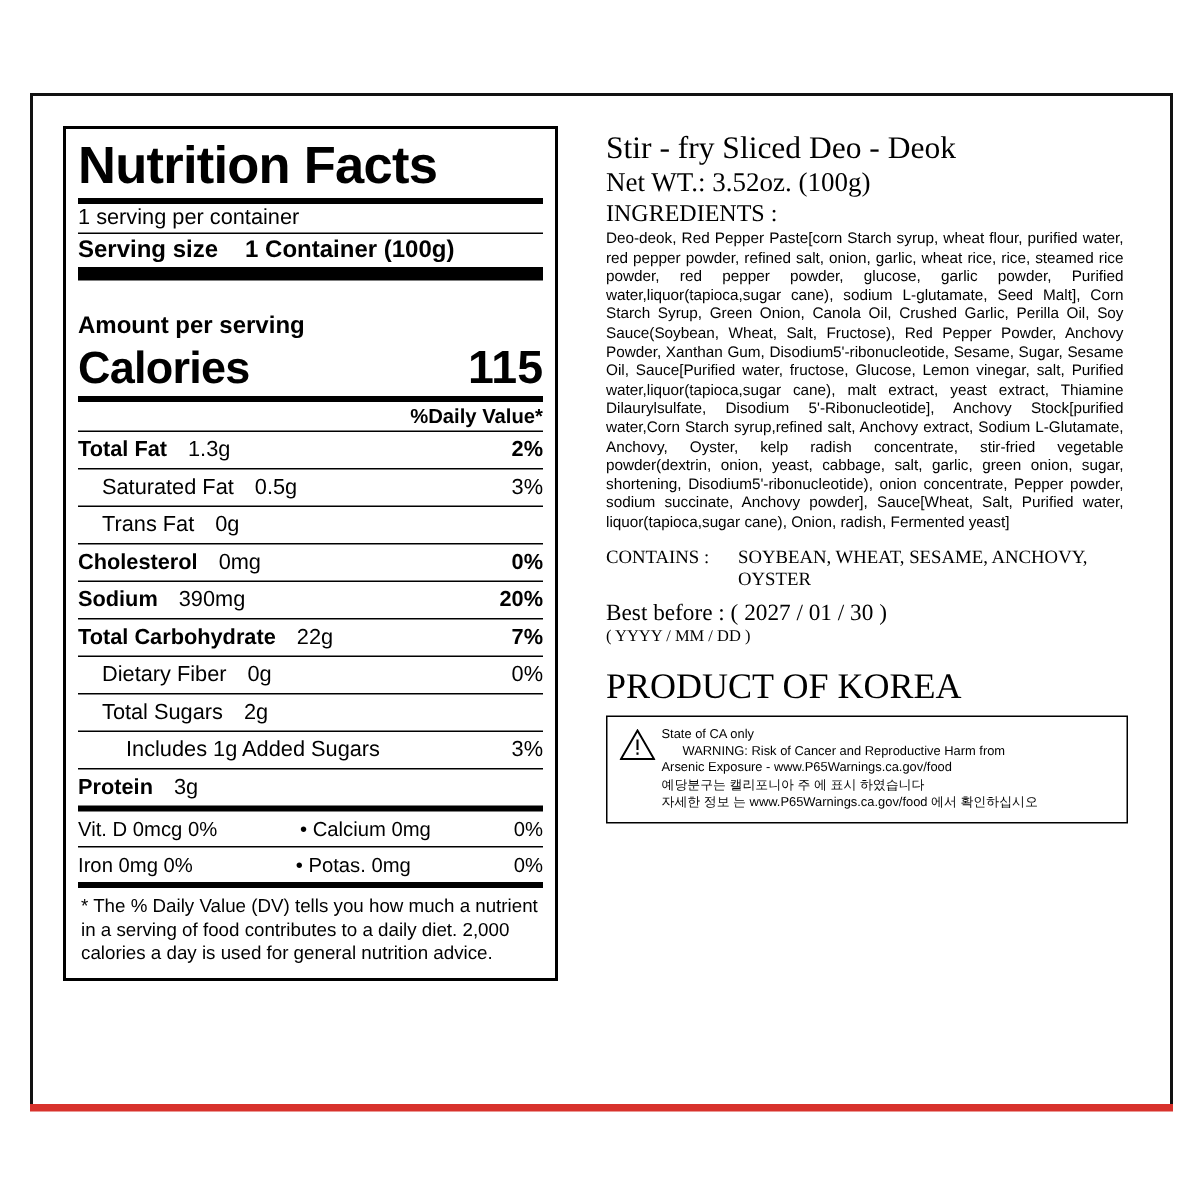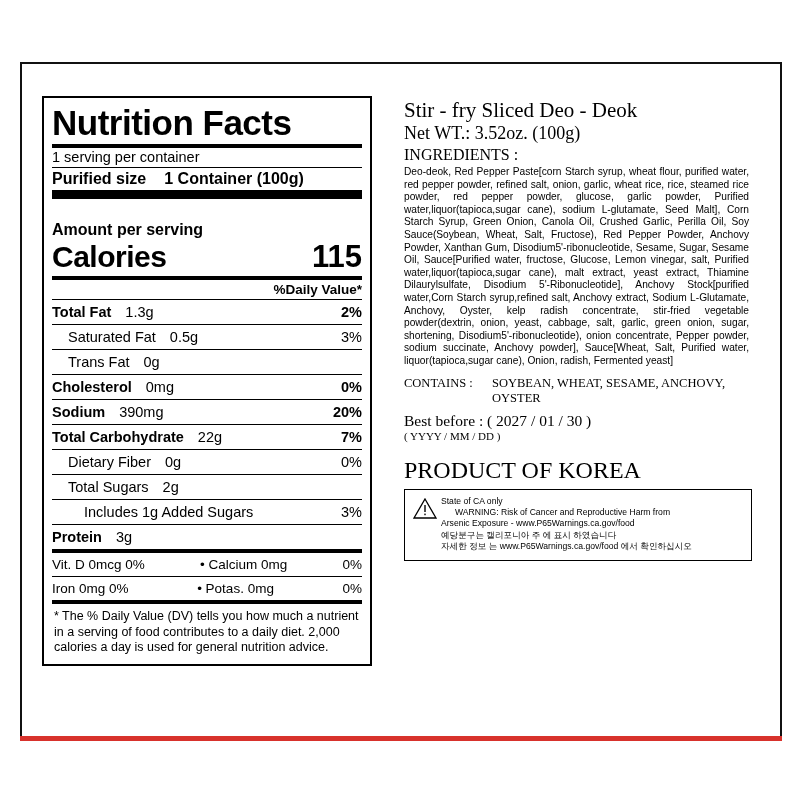--- a/index.html
+++ b/index.html
@@ -35,21 +35,21 @@
     position: absolute;
     left: 20px;
     top: 736px;
     width: 762px;
     height: 5px;
     background: #d8322c;
   }
   .columns {
     position: absolute;
     left: 0;
-    top: 12px;
+    top: 0;
     width: 100%;
     height: 100%;
     display: flex;
     box-sizing: border-box;
     padding: 20px 14px 10px 20px;
   }
   .col-left {
     width: 340px;
     flex: 0 0 340px;
   }
@@ -242,21 +242,21 @@
       <div class="col-left">
         <div class="nf">
 
           <div class="nf-title">Nutrition Facts</div>
           <div class="rule-med"></div>
 
           <div class="nf-servings">1 serving per container</div>
           <div class="rule-thin"></div>
 
           <div class="nf-serving-size">
-            <span class="ss-label">Purified size</span>
+            <span class="ss-label">Serving size</span>
             <span>1 Container (100g)</span>
           </div>
           <div class="rule-thick"></div>
 
           <div class="nf-amount">Amount per serving</div>
 
           <div class="nf-cal-row">
             <span class="nf-cal-label">Calories</span>
             <span class="nf-cal-value">115</span>
           </div>

